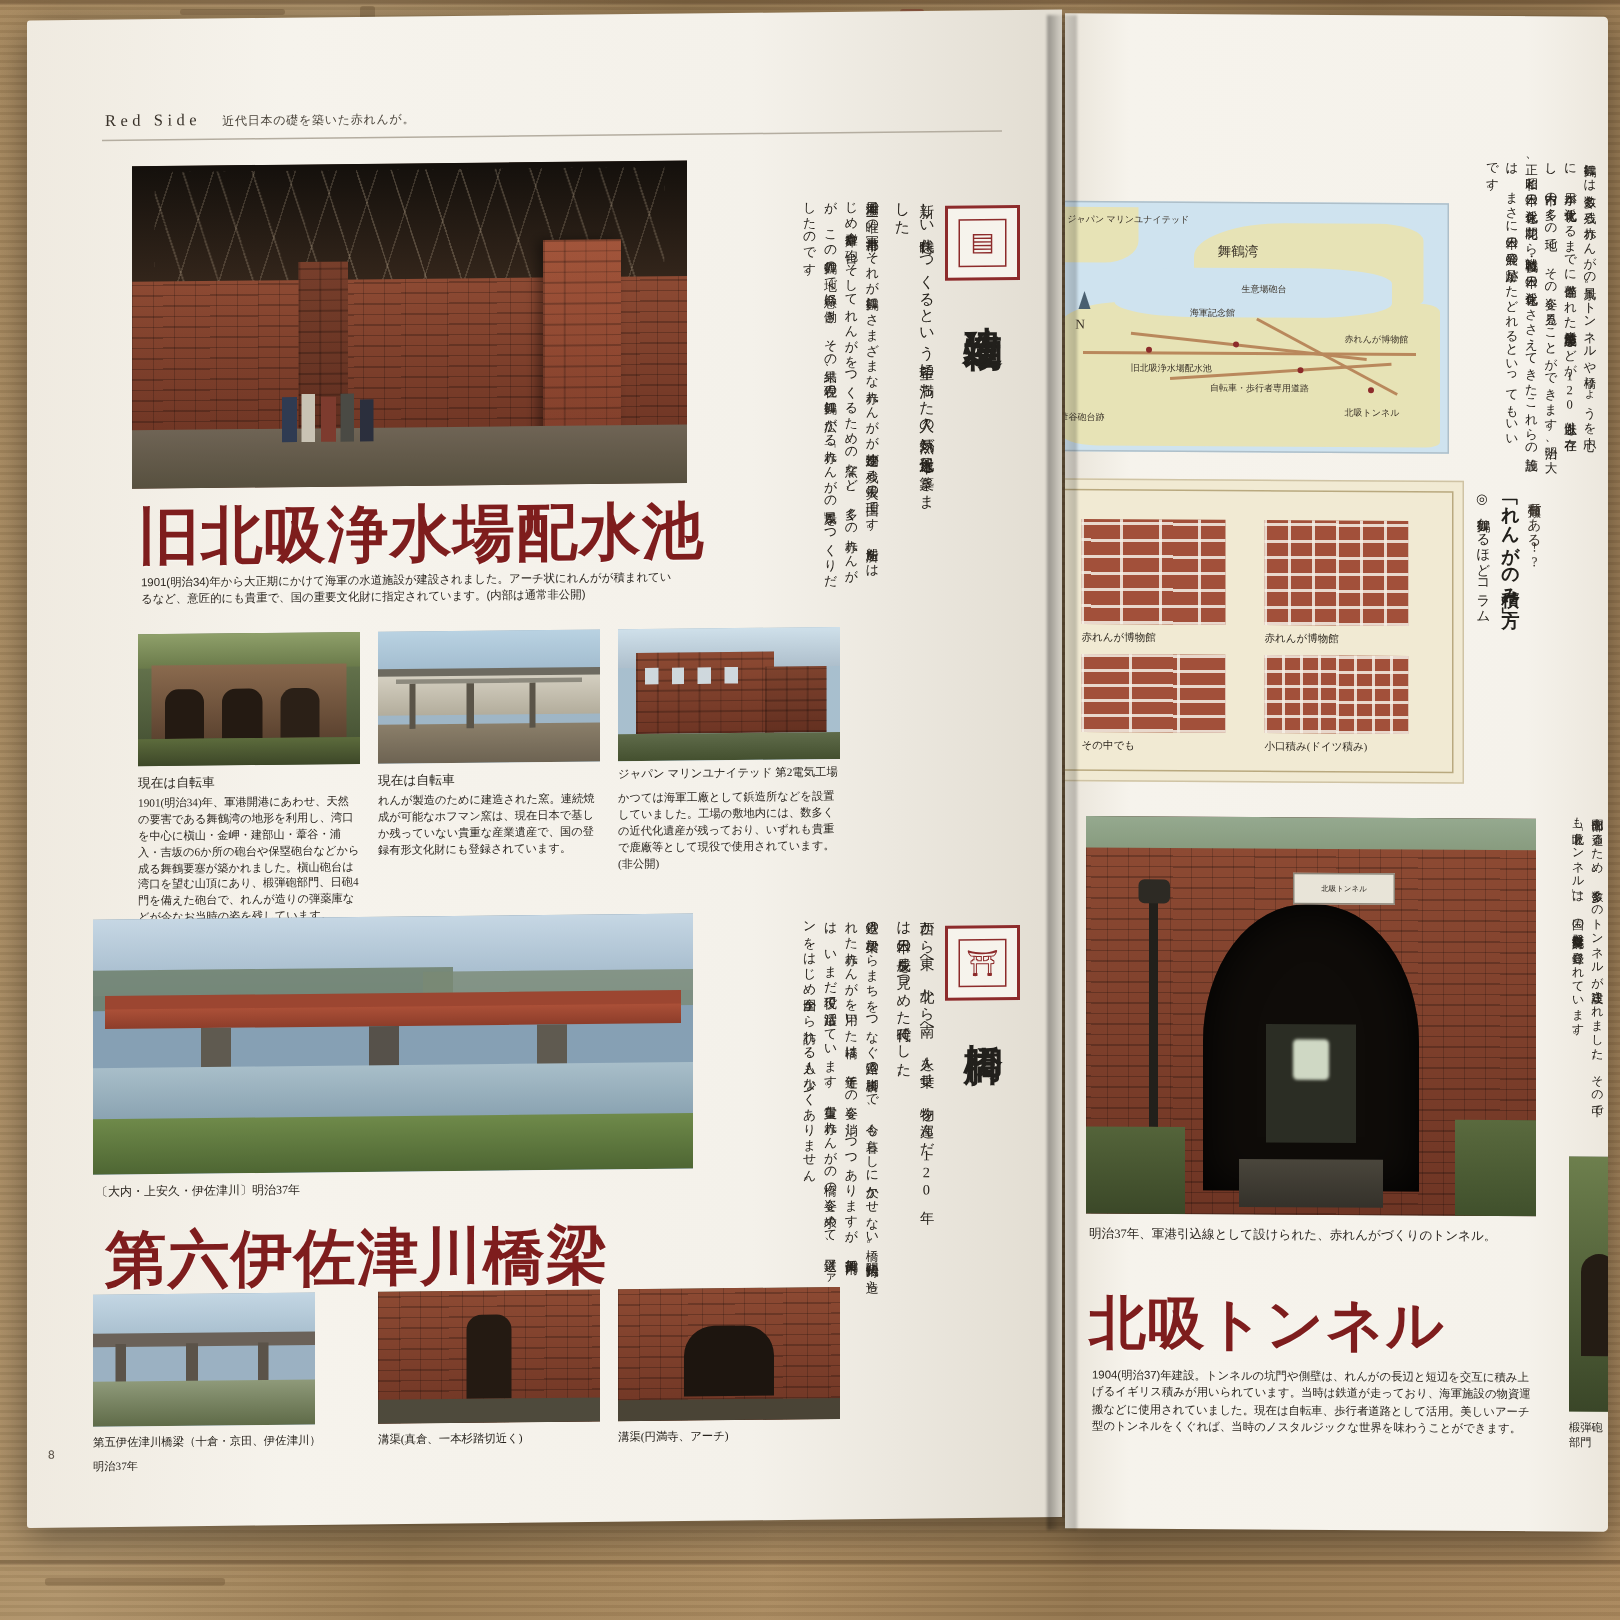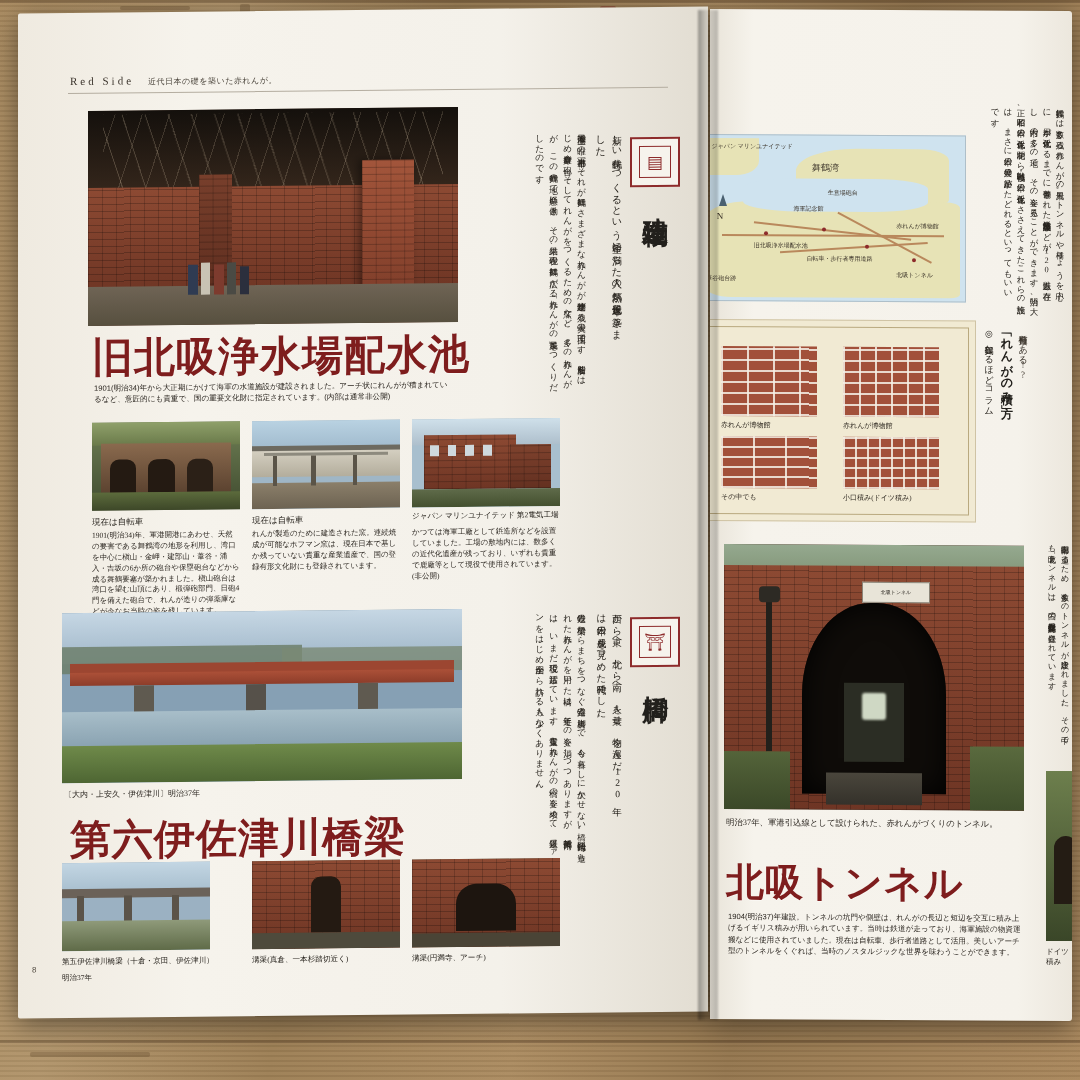--- a/index.html
+++ b/index.html
@@ -334,19 +334,19 @@
 
       <div class="cap jp" style="left:16px;top:808px;width:290px;font-size:8.4px;line-height:1.5;">明治37年、軍港引込線として設けられた、赤れんがづくりのトンネル。</div>
       <div class="title-big jp" style="left:16px;top:848px;font-size:38px;">北吸トンネル</div>
       <div class="body-h" style="left:18px;top:902px;width:296px;font-size:7.6px;">1904(明治37)年建設。トンネルの坑門や側壁は、れんがの長辺と短辺を交互に積み上げるイギリス積みが用いられています。当時は鉄道が走っており、海軍施設の物資運搬などに使用されていました。現在は自転車、歩行者道路として活用。美しいアーチ型のトンネルをくぐれば、当時のノスタルジックな世界を味わうことができます。</div>
 
       <div class="body-v jp vt" style="left:330px;top:528px;height:210px;width:30px;font-size:8px;">山間部を通るため、数多くのトンネルが建設されました。その中でも「北吸トンネル」は、国の登録有形文化財に登録されています。</div>
       <div class="photo" style="left:336px;top:760px;width:40px;height:170px;background:#4b5a38;">
         <div style="position:absolute;inset:0;background:linear-gradient(180deg,#6d7f4d,#3a4628);"></div>
         <div style="position:absolute;left:20%;top:38%;width:60%;height:40%;background:#241c14;border-radius:16px 16px 0 0;"></div>
       </div>
-      <div class="capT jp" style="left:336px;top:936px;font-size:7.5px;">ドイツ積み</div>
+      <div class="capT jp" style="left:336px;top:936px;font-size:7.5px;">椴弾砲部門</div>
 
     </div>
   </div>
 
   <div class="gutter"></div>
 </div>
 
 </body></html>

